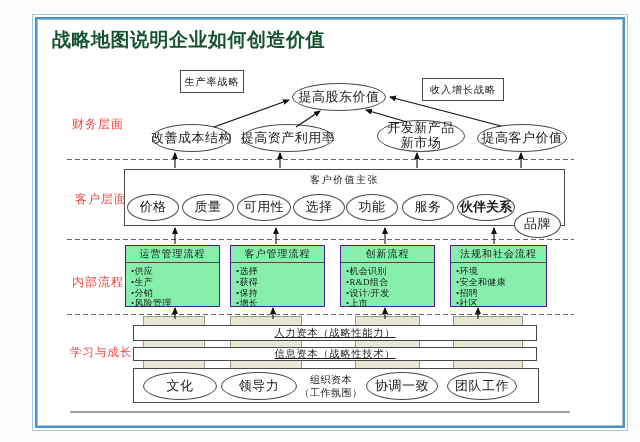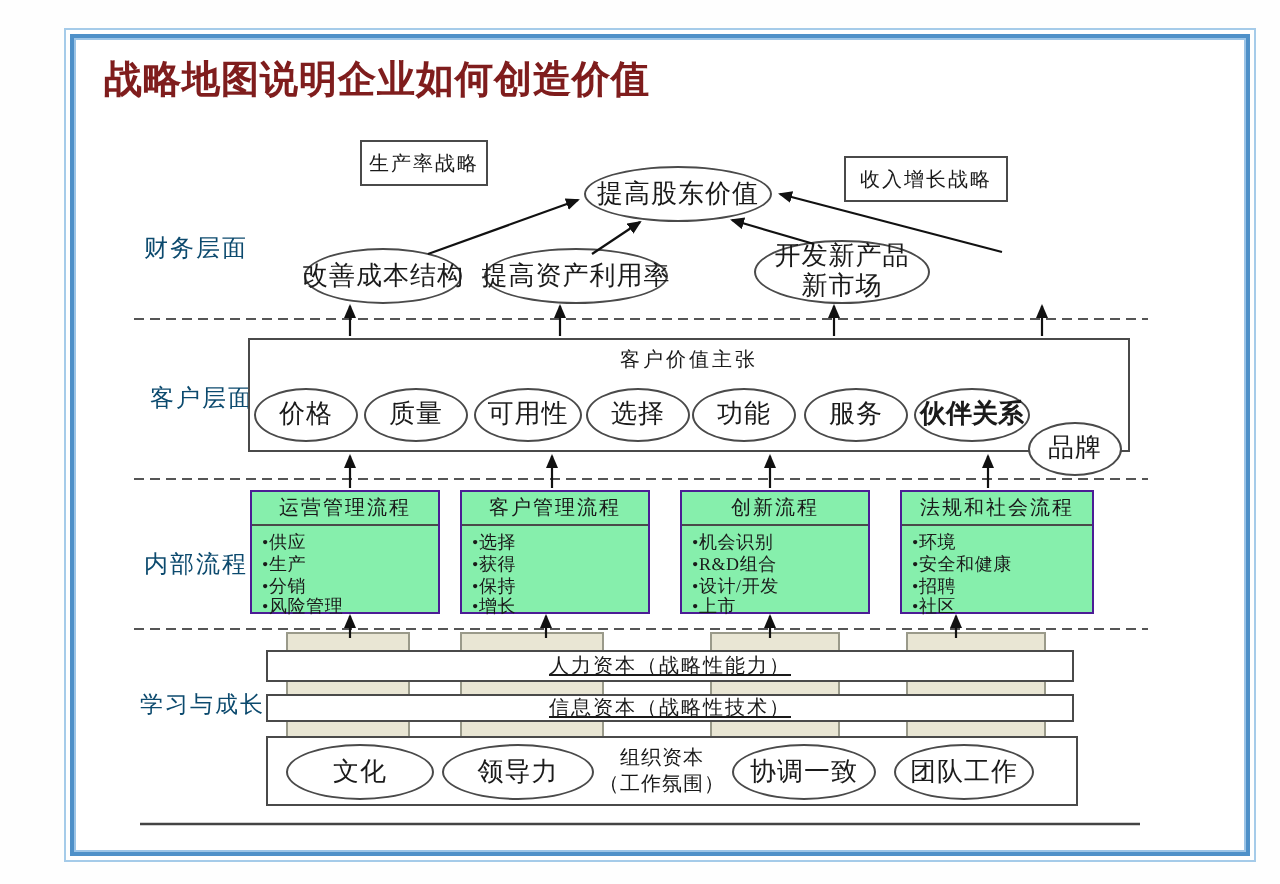--- a/index.html
+++ b/index.html
@@ -1,21 +1,21 @@
 <!DOCTYPE html>
 <html><head>
 <meta charset="utf-8">
 <style>
   html,body{margin:0;padding:0;background:#ffffff;}
   body{width:640px;height:442px;font-family:"Liberation Serif","DejaVu Serif",serif;color:#1a1a1a;}
   #stage{position:relative;width:640px;height:442px;background:#fefefe;overflow:hidden;}
   .frame-outer{position:absolute;left:32px;top:14px;width:596px;height:417px;border:1px solid #a5cbe9;box-sizing:border-box;}
   .frame-inner{position:absolute;inset:2px;border:2px solid #4e90c8;box-shadow:inset 0 0 0 1px #9cc4e6;box-sizing:border-box;background:#ffffff;}
-  .title{position:absolute;left:52px;top:27px;font-family:"Liberation Sans","DejaVu Sans",sans-serif;font-weight:bold;font-size:19px;letter-spacing:0.5px;color:#7f1d1d;}
-  .plabel{position:absolute;font-size:12px;letter-spacing:1px;color:#0c4a6e;white-space:nowrap;}
+  .title{position:absolute;left:52px;top:27px;font-family:"Liberation Sans","DejaVu Sans",sans-serif;font-weight:bold;font-size:19px;letter-spacing:0.5px;color:#14532d;}
+  .plabel{position:absolute;font-size:12px;letter-spacing:1px;color:#ef4444;white-space:nowrap;}
   .box{position:absolute;border:1px solid #4a4a4a;background:#fff;display:flex;align-items:center;justify-content:center;font-size:10px;letter-spacing:1px;box-sizing:border-box;white-space:nowrap;}
   .ellipse{position:absolute;border:1px solid #4a4a4a;border-radius:50%;background:#fff;display:flex;flex-direction:column;align-items:center;justify-content:center;font-size:13px;text-align:center;line-height:1.15;box-sizing:border-box;letter-spacing:0.5px;white-space:nowrap;}
   .bigbox{position:absolute;border:1px solid #4a4a4a;background:#fff;box-sizing:border-box;}
   .cvp-header{position:absolute;left:0;right:0;top:3px;text-align:center;font-size:10px;letter-spacing:1.5px;}
   .pbox{position:absolute;border:1px solid #4c1d95;background:#86efac;box-sizing:border-box;font-size:9px;}
   .pbox .hd{height:17px;border-bottom:1px solid #4a4a4a;display:flex;align-items:center;justify-content:center;font-size:10px;letter-spacing:1px;box-sizing:border-box;white-space:nowrap;}
   .pbox .bl{padding:3px 0 0 5px;line-height:10.8px;font-size:9px;letter-spacing:0.3px;}
   .pillar{position:absolute;background:#e9e6d4;border:1px solid #9a9a8a;box-sizing:border-box;}
   .cbar{position:absolute;border:1px solid #4a4a4a;background:#fff;display:flex;align-items:center;justify-content:center;font-size:10px;letter-spacing:1px;box-sizing:border-box;white-space:nowrap;text-decoration:underline;}
   .orgtext{position:absolute;text-align:center;font-size:10px;line-height:13px;letter-spacing:0.5px;white-space:nowrap;}
@@ -40,20 +40,21 @@
   <div class="box" style="left:180px;top:70px;width:64px;height:23px;">生产率战略</div>
   <div class="box" style="left:422px;top:78px;width:82px;height:23px;">收入增长战略</div>
 
   <div class="ellipse" style="left:292px;top:83px;width:94px;height:28px;">提高股东价值</div>
   <div class="ellipse" style="left:152px;top:124px;width:79px;height:28px;">改善成本结构</div>
   <div class="ellipse" style="left:242px;top:124px;width:92px;height:28px;">提高资产利用率</div>
   <div class="ellipse" style="left:377px;top:120px;width:88px;height:32px;">
     <span>开发新产品</span>
     <span>新市场</span>
   </div>
+  <div class="ellipse" style="left:477px;top:124px;width:90px;height:28px;">提高客户价值</div>
 
   <div class="bigbox" style="left:124px;top:169px;width:441px;height:57px;">
     <div class="cvp-header">客户价值主张</div>
   </div>
   <div class="ellipse" style="left:127px;top:194px;width:52px;height:27px;">价格</div>
   <div class="ellipse" style="left:182px;top:194px;width:52px;height:27px;">质量</div>
   <div class="ellipse" style="left:237px;top:194px;width:54px;height:27px;">可用性</div>
   <div class="ellipse" style="left:293px;top:194px;width:52px;height:27px;">选择</div>
   <div class="ellipse" style="left:346px;top:194px;width:52px;height:27px;">功能</div>
   <div class="ellipse" style="left:402px;top:194px;width:52px;height:27px;">服务</div>

